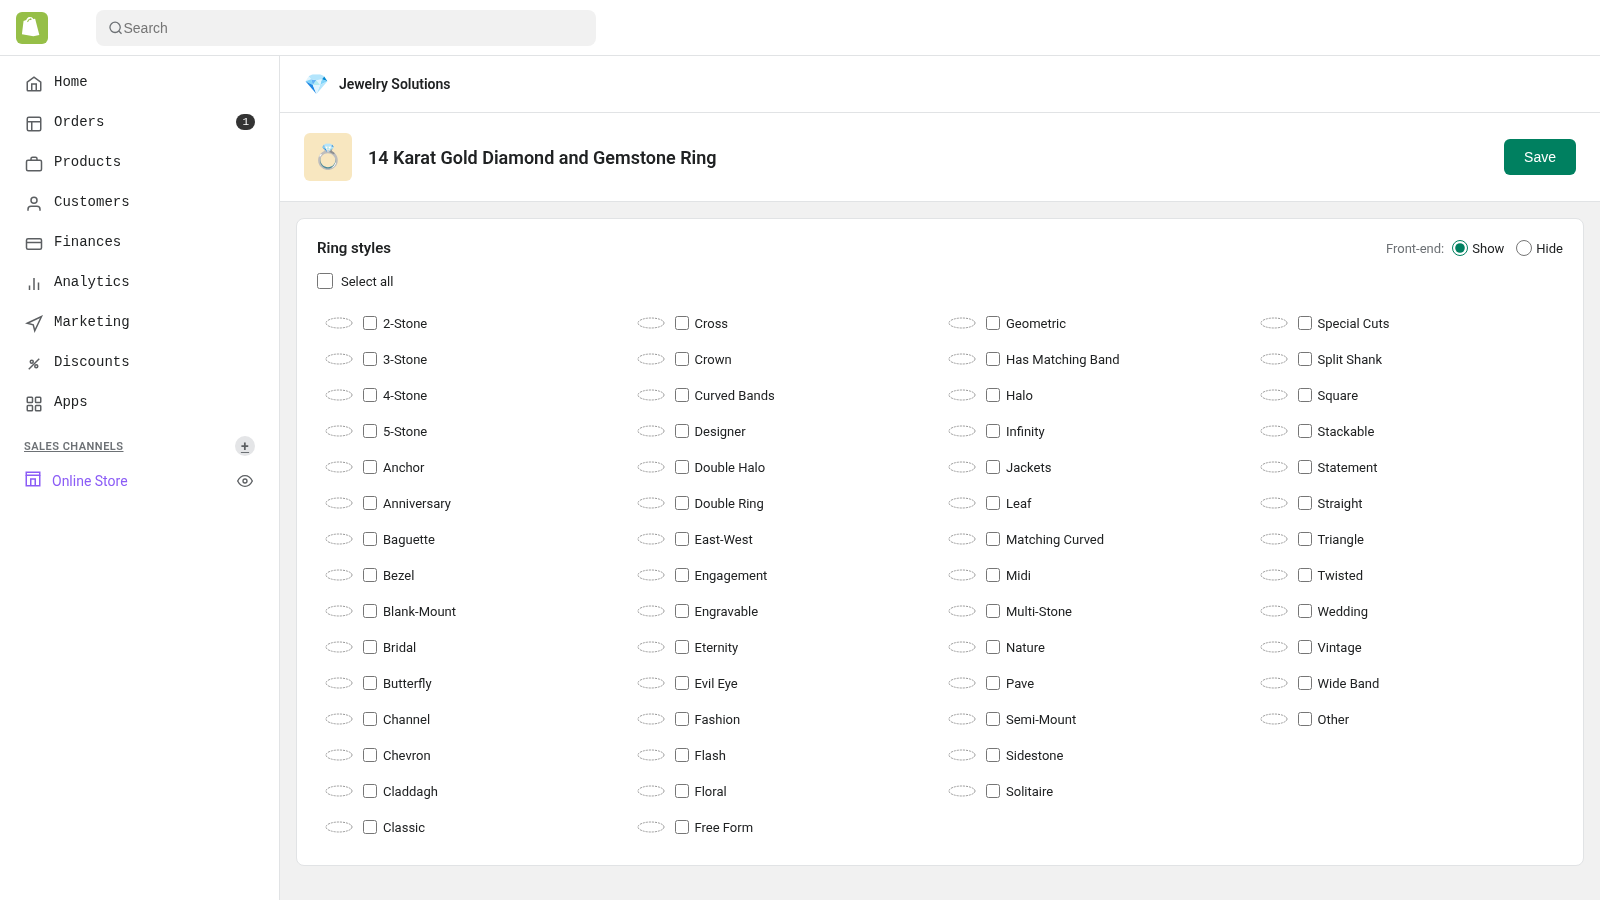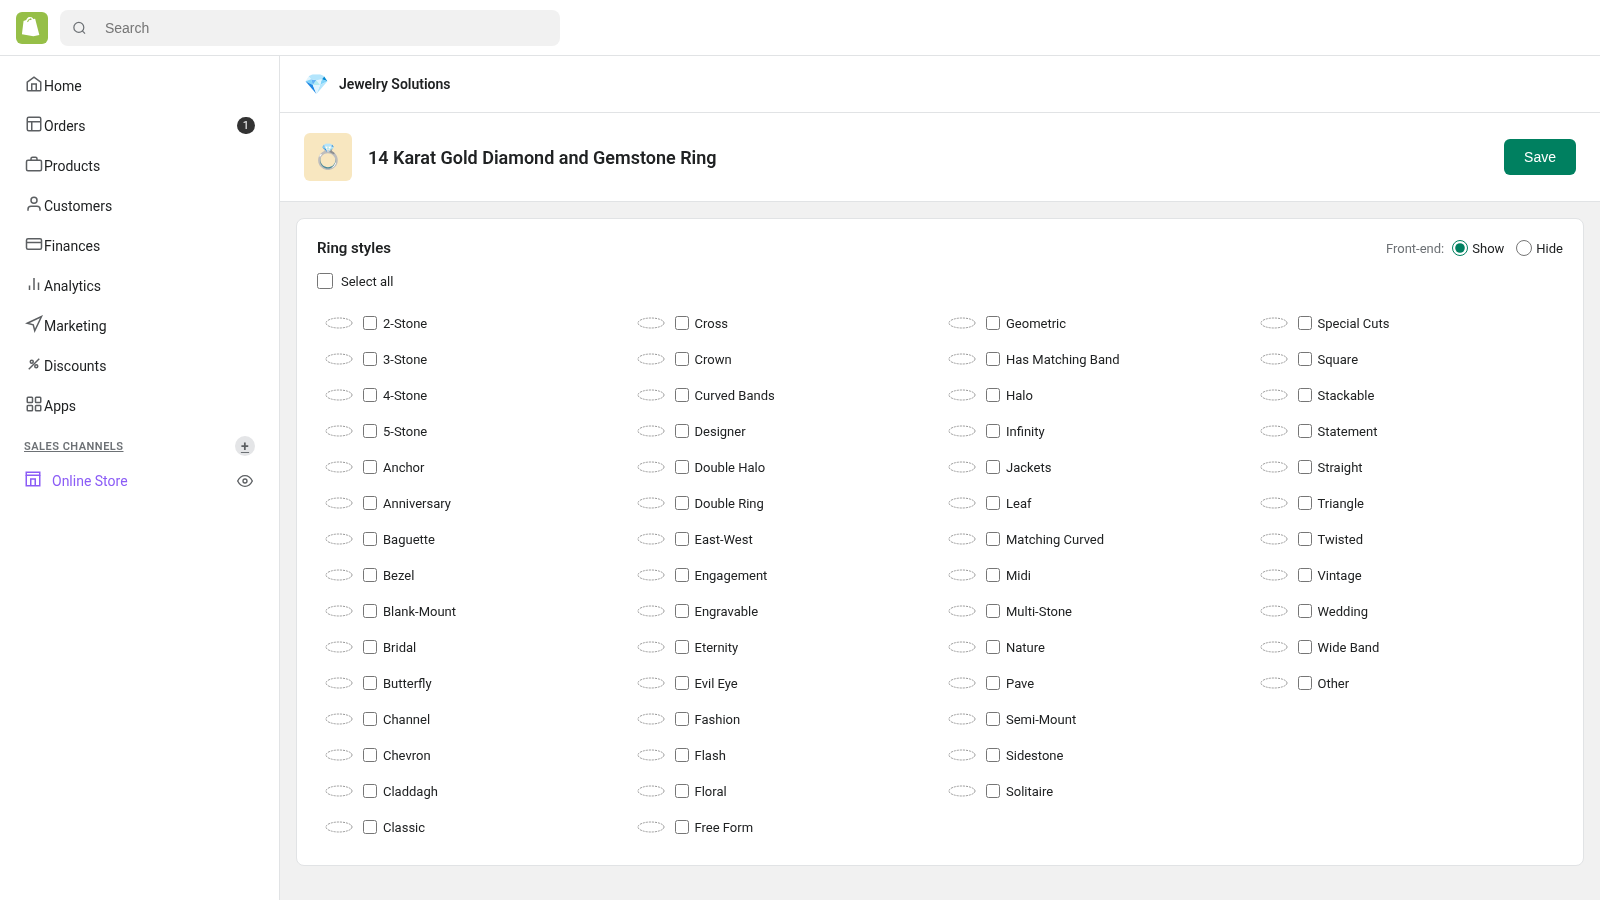--- a/index.html
+++ b/index.html
@@ -1,29 +1,29 @@
 <!DOCTYPE html>
 <html><head>
   <meta charset="utf-8">
   <style>
     * { box-sizing: border-box; margin: 0; padding: 0; }
     body { font-family: -apple-system, BlinkMacSystemFont, 'Segoe UI', Roboto, sans-serif; background: #f1f1f1; display: flex; flex-direction: column; height: 100vh; overflow: hidden; }
 
     
     .topbar { background: #fff; height: 56px; display: flex; align-items: center; padding: 0 16px; border-bottom: 1px solid #e1e3e5; gap: 12px; flex-shrink: 0; }
     .shopify-logo { width: 32px; height: 32px; background: #96bf48; border-radius: 6px; display: flex; align-items: center; justify-content: center; color: white; font-weight: bold; font-size: 18px; }
-    .search-bar { display: flex; align-items: center; background: #f1f1f1; border-radius: 8px; padding: 0 12px; height: 36px; gap: 18px; width: 500px; }
+    .search-bar { display: flex; align-items: center; background: #f1f1f1; border-radius: 8px; padding: 0 12px; height: 36px; gap: 0; width: 500px; margin-left: 36px; }
     .search-bar input { border: none; background: transparent; outline: none; font-size: 14px; color: #333; width: 100%; }
 
     
     .layout { display: flex; flex: 1; overflow: hidden; }
 
     
     .sidebar { width: 280px; background: #fff; border-right: 1px solid #e1e3e5; display: flex; flex-direction: column; overflow-y: auto; flex-shrink: 0; padding: 8px 0; }
-    .nav-item { display: flex; align-items: flex-end; padding: 10px 16px; cursor: pointer; font-size: 14px; color: #202223; border-radius: 6px; margin: 0 8px; }
+    .nav-item { display: flex; align-items: flex-start; gap: 10px; padding: 10px 16px; cursor: pointer; font-size: 14px; color: #202223; border-radius: 6px; margin: 0 8px; font-family: Liberation Mono, monospace; }
     .nav-item .nav-icon { width: 20px; height: 20px; display: flex; align-items: center; justify-content: center; color: #5c5f62; }
     .nav-item .badge { margin-left: auto; background: #333; color: #fff; font-size: 11px; padding: 2px 6px; border-radius: 10px; }
     .section-header { display: flex; align-items: center; justify-content: space-between; padding: 12px 16px 4px; font-size: 11px; font-weight: 600; color: #6d7175; letter-spacing: 0.5px; margin: 0 8px; text-decoration: underline; }
     .section-header .add-btn { width: 20px; height: 20px; border-radius: 50%; background: #e4e5e7; display: flex; align-items: center; justify-content: center; cursor: pointer; font-size: 14px; color: #5c5f62; }
     .channel-item { display: flex; align-items: center; gap: 10px; padding: 10px 16px; cursor: pointer; font-size: 14px; color: #8b5cf6; border-radius: 6px; margin: 0 8px; }
     .channel-item .eye-btn { margin-left: auto; width: 20px; height: 20px; display: flex; align-items: center; justify-content: center; color: #5c5f62; }
 
     
     .main { flex: 1; overflow-y: auto; padding: 0; background: #f1f1f1; }
     .store-header { background: #fff; padding: 16px 24px; display: flex; align-items: center; gap: 10px; border-bottom: 1px solid #e1e3e5; }
@@ -633,20 +633,29 @@
               <input type="checkbox" style="">
               <span>Special Cuts</span>
             </div>
             <div class="ring-item">
               <div class="ring-icon">
                 <svg viewBox="0 0 34 18" fill="none" stroke="#999" stroke-width="1">
       <ellipse cx="17" cy="9" rx="13" ry="5" stroke-dasharray="2 1"></ellipse>
     </svg>
               </div>
               <input type="checkbox" style="">
+              <span>Split Shank</span>
+            </div>
+            <div class="ring-item">
+              <div class="ring-icon">
+                <svg viewBox="0 0 34 18" fill="none" stroke="#999" stroke-width="1">
+      <ellipse cx="17" cy="9" rx="13" ry="5" stroke-dasharray="2 1"></ellipse>
+    </svg>
+              </div>
+              <input type="checkbox" style="">
               <span>Square</span>
             </div>
             <div class="ring-item">
               <div class="ring-icon">
                 <svg viewBox="0 0 34 18" fill="none" stroke="#999" stroke-width="1">
       <ellipse cx="17" cy="9" rx="13" ry="5" stroke-dasharray="2 1"></ellipse>
     </svg>
               </div>
               <input type="checkbox" style="">
               <span>Stackable</span>
@@ -687,30 +696,30 @@
               <input type="checkbox" style="">
               <span>Twisted</span>
             </div>
             <div class="ring-item">
               <div class="ring-icon">
                 <svg viewBox="0 0 34 18" fill="none" stroke="#999" stroke-width="1">
       <ellipse cx="17" cy="9" rx="13" ry="5" stroke-dasharray="2 1"></ellipse>
     </svg>
               </div>
               <input type="checkbox" style="">
+              <span>Wedding</span>
+            </div>
+            <div class="ring-item">
+              <div class="ring-icon">
+                <svg viewBox="0 0 34 18" fill="none" stroke="#999" stroke-width="1">
+      <ellipse cx="17" cy="9" rx="13" ry="5" stroke-dasharray="2 1"></ellipse>
+    </svg>
+              </div>
+              <input type="checkbox" style="">
               <span>Vintage</span>
-            </div>
-            <div class="ring-item">
-              <div class="ring-icon">
-                <svg viewBox="0 0 34 18" fill="none" stroke="#999" stroke-width="1">
-      <ellipse cx="17" cy="9" rx="13" ry="5" stroke-dasharray="2 1"></ellipse>
-    </svg>
-              </div>
-              <input type="checkbox" style="">
-              <span>Wedding</span>
             </div>
             <div class="ring-item">
               <div class="ring-icon">
                 <svg viewBox="0 0 34 18" fill="none" stroke="#999" stroke-width="1">
       <ellipse cx="17" cy="9" rx="13" ry="5" stroke-dasharray="2 1"></ellipse>
     </svg>
               </div>
               <input type="checkbox" style="">
               <span>Wide Band</span>
             </div>

